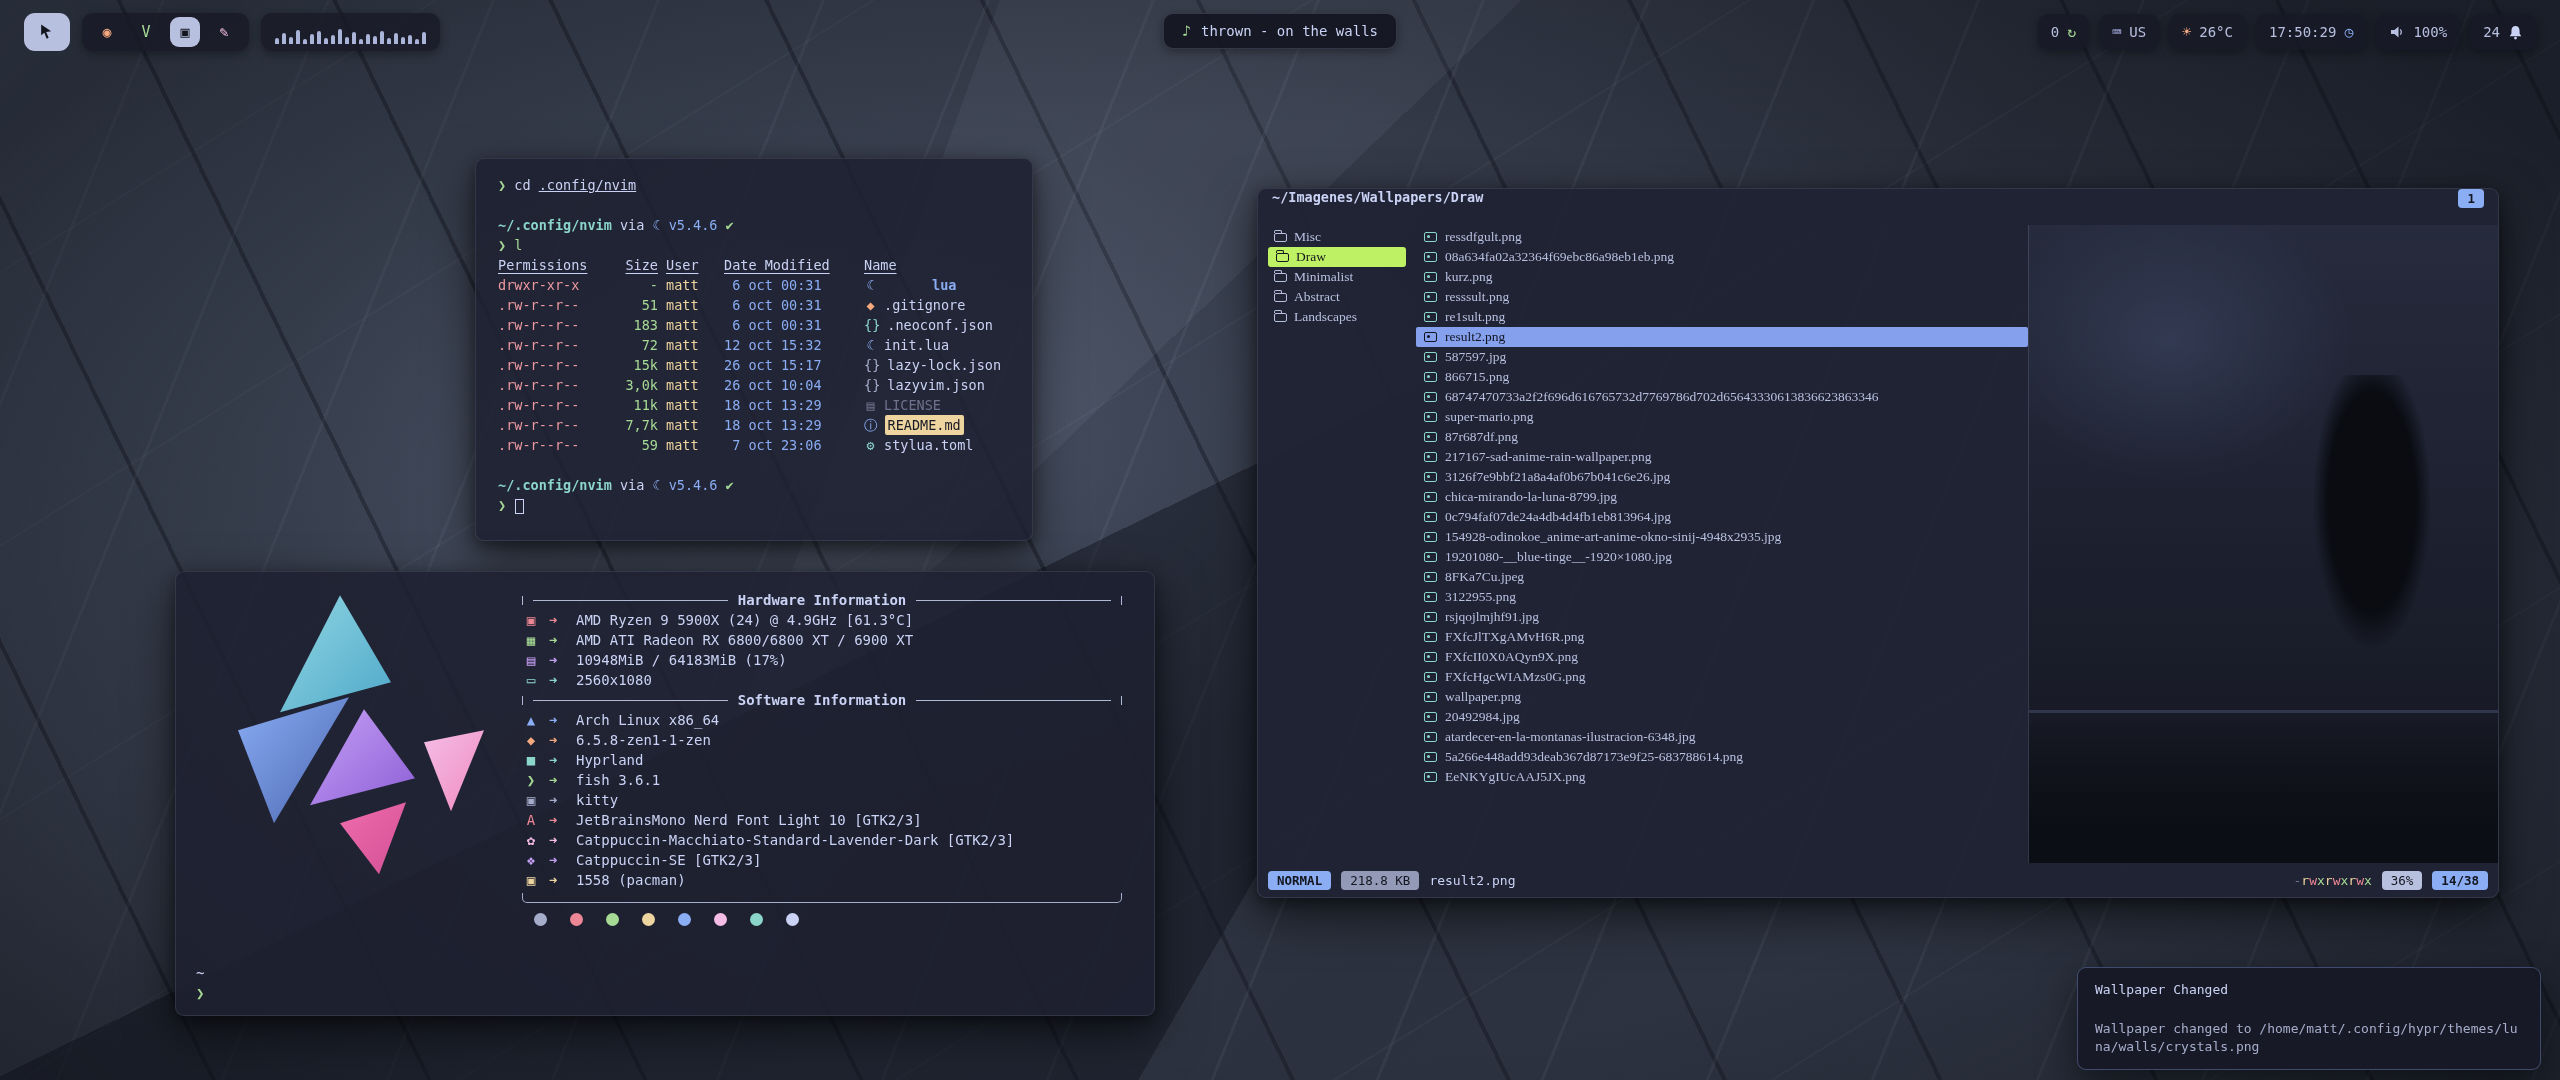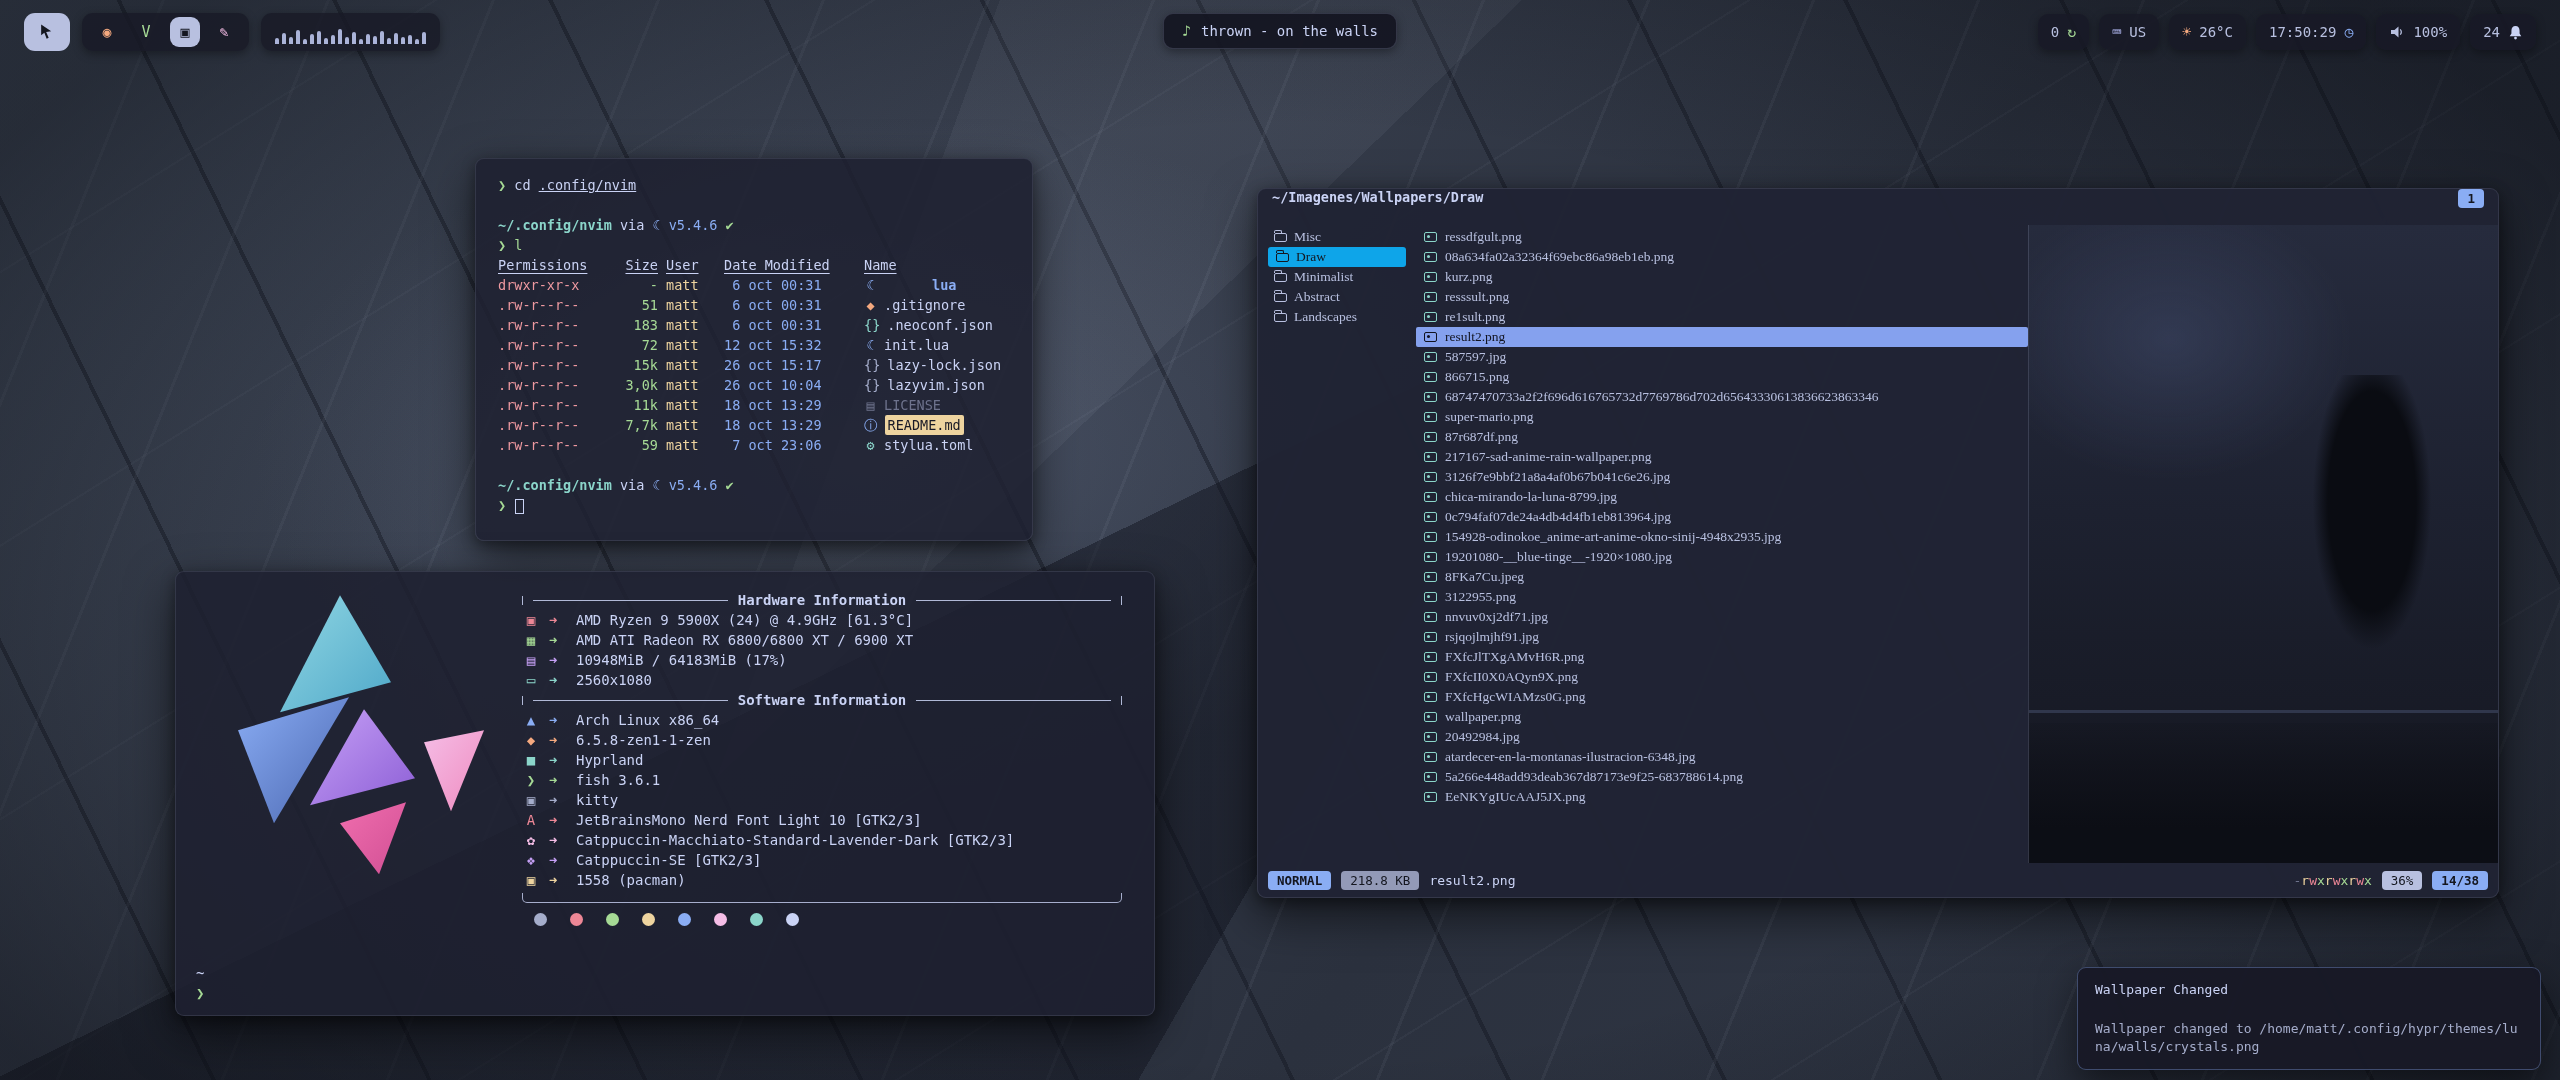--- a/index.html
+++ b/index.html
@@ -105,21 +105,21 @@
     font-size:13.5px;color:var(--sub2);background:rgba(32,35,52,0.97);}
   .fm-path-row{height:36px;display:flex;align-items:flex-start;padding:0 14px;gap:12px;}
   .fm-path{color:var(--text);font-weight:bold;}
   .fm-tab{margin-left:auto;background:var(--blue);color:#14161f;font-weight:bold;font-size:12.5px;
     padding:2px 9px;border-radius:4px;}
   .fm-cols{flex:1;display:flex;min-height:0;overflow:hidden;}
   ul{list-style:none;font-family:Liberation Serif, serif;}
   .fm-dirs{width:152px;flex:none;padding:2px 4px 0 10px;}
   .fm-dirs li{height:20px;display:flex;align-items:center;gap:7px;padding:0 6px;border-radius:3px;
     white-space:nowrap;overflow:hidden;cursor:pointer;}
-  .fm-dirs li.active{background:#0ea5e9;color:#14161f;padding-left:8px;}
+  .fm-dirs li.active{background:#bef264;color:#14161f;padding-left:8px;}
   .mini-folder{width:13px;height:9px;border:1.5px solid currentColor;border-radius:2px;position:relative;flex:none;}
   .mini-folder::before{content:"";position:absolute;top:-4px;left:-1.5px;width:6px;height:2px;
     border:1.5px solid currentColor;border-bottom:none;border-radius:2px 2px 0 0;}
   .fm-files{flex:1;min-width:0;padding:2px 0 0 6px;}
   .fm-files li{height:20px;display:flex;align-items:center;gap:8px;padding:0 8px;white-space:nowrap;
     overflow:hidden;cursor:pointer;border-radius:2px;}
   .fm-files li.selected{background:#85a1ee;color:#11131f;}
   .fm-files li.selected .mini-img{color:#11131f;}
   .mini-img{width:13px;height:10px;border:1.5px solid currentColor;border-radius:2px;position:relative;
     flex:none;color:var(--teal);}
@@ -667,24 +667,20 @@
           <li>
             <span class="mini-img"></span>
             <span>8FKa7Cu.jpeg</span>
           </li>
 
           <li>
             <span class="mini-img"></span>
             <span>3122955.png</span>
           </li>
 
-          <li>
-            <span class="mini-img"></span>
-            <span>nnvuv0xj2df71.jpg</span>
-          </li>
 
           <li>
             <span class="mini-img"></span>
             <span>rsjqojlmjhf91.jpg</span>
           </li>
 
           <li>
             <span class="mini-img"></span>
             <span>FXfcJlTXgAMvH6R.png</span>
           </li>

